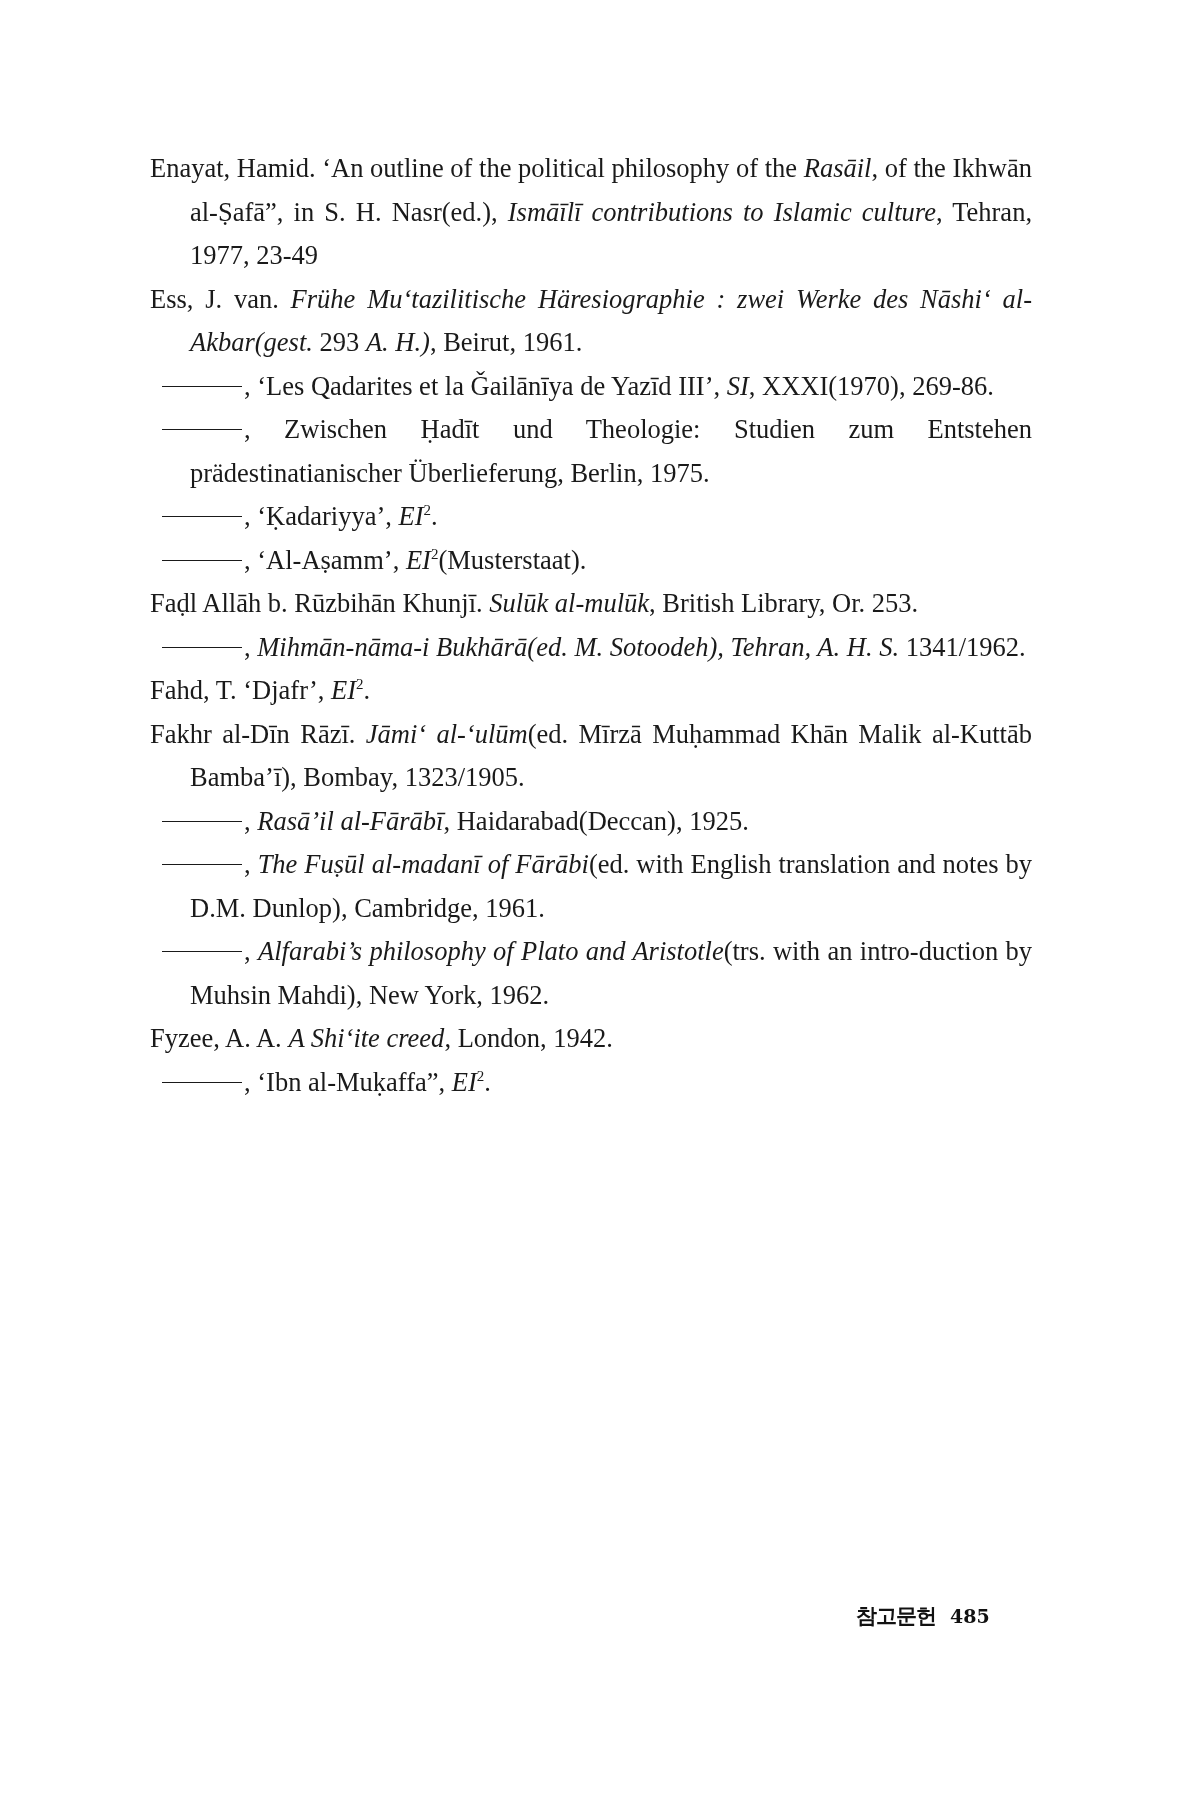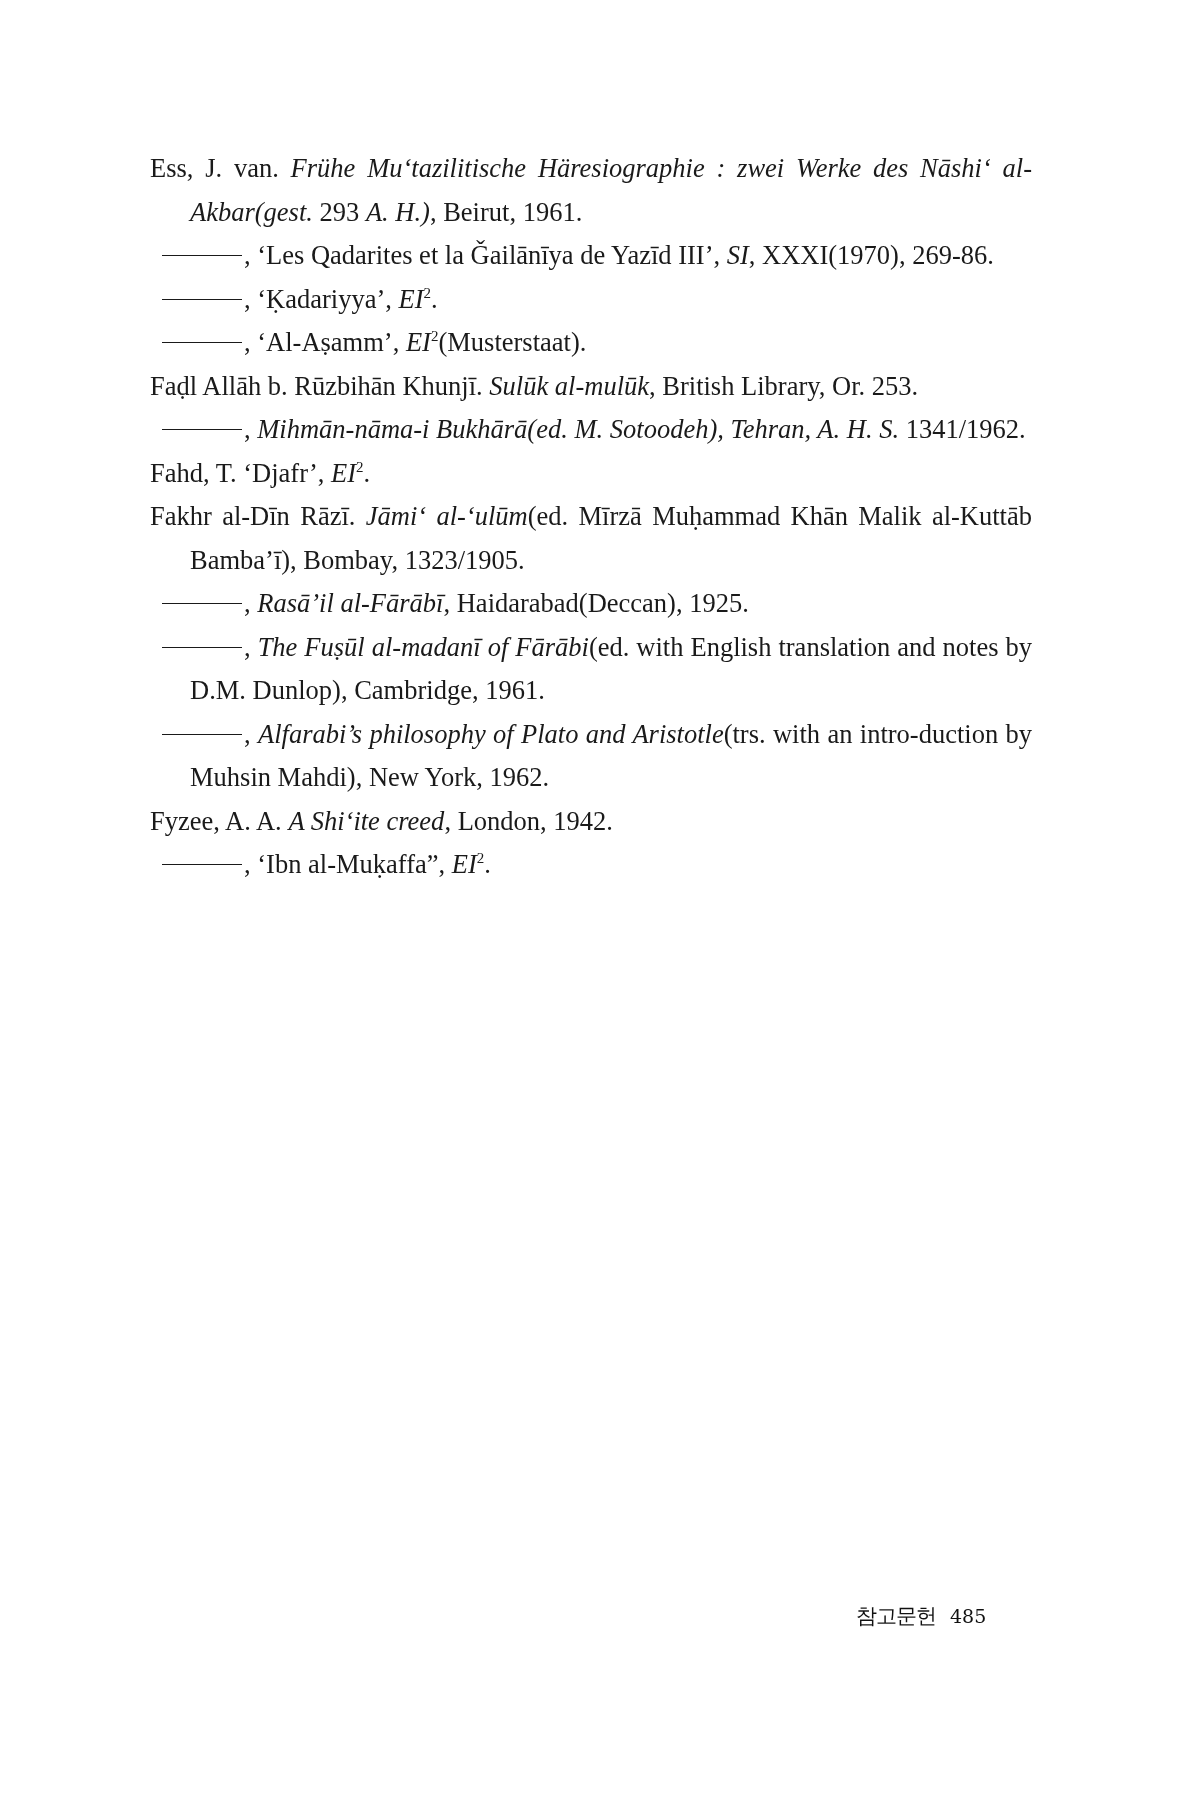--- a/index.html
+++ b/index.html
@@ -46,38 +46,40 @@
     line-height: 0;
     vertical-align: super;
     font-style: normal;
   }
   .footer {
     position: absolute;
     left: 856px;
     top: 1602px;
     font-family: "DejaVu Sans", "Liberation Sans", sans-serif;
     font-size: 21px;
-    font-weight: normal;
+    font-weight: bold;
     color: #111;
     letter-spacing: -1px;
   }
   .footer .pnum {
     margin-left: 14px;
     font-family: "DejaVu Serif", serif;
     font-size: 19px;
     letter-spacing: 0;
   }
 </style>
 </head>
 <body>
 
 <div class="page">
   <div id="entries">
+      <p class="entry"><span>Enayat, Hamid. ‘An outline of the political philosophy of the </span><i>Rasāil</i><span>, of the Ikhwān al-Ṣafā”, in S. H. Nasr(ed.), </span><i>Ismāīlī contributions to Islamic culture</i><span>, Tehran, 1977, 23-49</span></p>
       <p class="entry"><span>Ess, J. van. </span><i>Frühe Mu‘tazilitische Häresiographie : zwei Werke des Nāshi‘ al-Akbar(gest. </i><span>293 </span><i>A. H.)</i><span>, Beirut, 1961.</span></p>
       <p class="entry"><span class="dash"></span><span>, ‘Les Qadarites et la Ǧailānīya de Yazīd III’, </span><i>SI</i><span>, XXXI(1970), 269-86.</span></p>
+      <p class="entry"><span class="dash"></span><span>, Zwischen Ḥadīt und Theologie: Studien zum Entstehen prädestinatianischer Überlieferung, Berlin, 1975.</span></p>
       <p class="entry"><span class="dash"></span><span>, ‘Ḳadariyya’, </span><i>EI</i><sup>2</sup><span>.</span></p>
       <p class="entry"><span class="dash"></span><span>, ‘Al-Aṣamm’, </span><i>EI</i><sup>2</sup><span>(Musterstaat).</span></p>
       <p class="entry"><span>Faḍl Allāh b. Rūzbihān Khunjī. </span><i>Sulūk al-mulūk</i><span>, British Library, Or. 253.</span></p>
       <p class="entry"><span class="dash"></span><span>, </span><i>Mihmān-nāma-i Bukhārā(ed. M. Sotoodeh), Tehran, A. H. S.</i><span> 1341/1962.</span></p>
       <p class="entry"><span>Fahd, T. ‘Djafr’, </span><i>EI</i><sup>2</sup><span>.</span></p>
       <p class="entry"><span>Fakhr al-Dīn Rāzī. </span><i>Jāmi‘ al-‘ulūm</i><span>(ed. Mīrzā Muḥammad Khān Malik al-Kuttāb Bamba’ī), Bombay, 1323/1905.</span></p>
       <p class="entry"><span class="dash"></span><span>, </span><i>Rasā’il al-Fārābī</i><span>, Haidarabad(Deccan), 1925.</span></p>
       <p class="entry"><span class="dash"></span><span>, </span><i>The Fuṣūl al-madanī of Fārābi</i><span>(ed. with English translation and notes by D.M. Dunlop), Cambridge, 1961.</span></p>
       <p class="entry"><span class="dash"></span><span>, </span><i>Alfarabi’s philosophy of Plato and Aristotle</i><span>(trs. with an intro-duction by Muhsin Mahdi), New York, 1962.</span></p>
       <p class="entry"><span>Fyzee, A. A. </span><i>A Shi‘ite creed</i><span>, London, 1942.</span></p>

